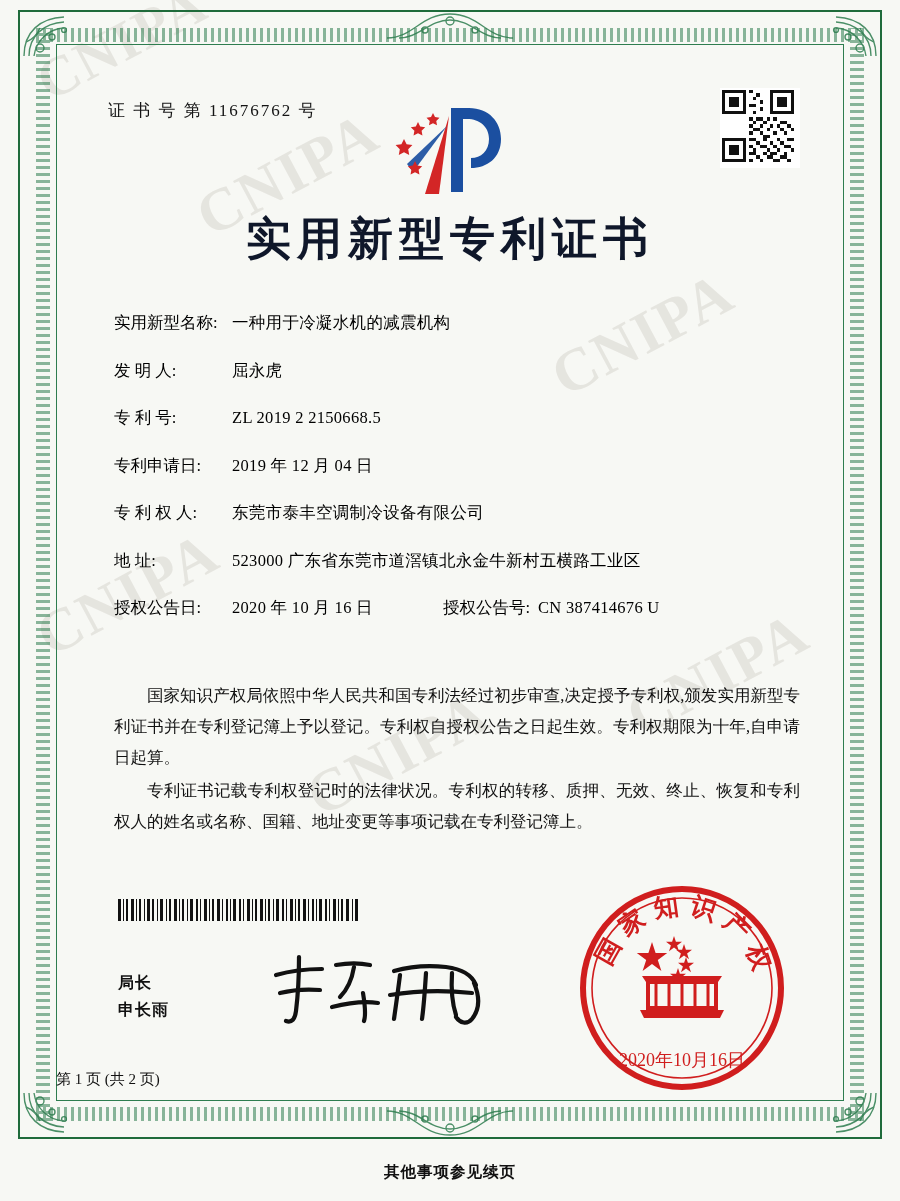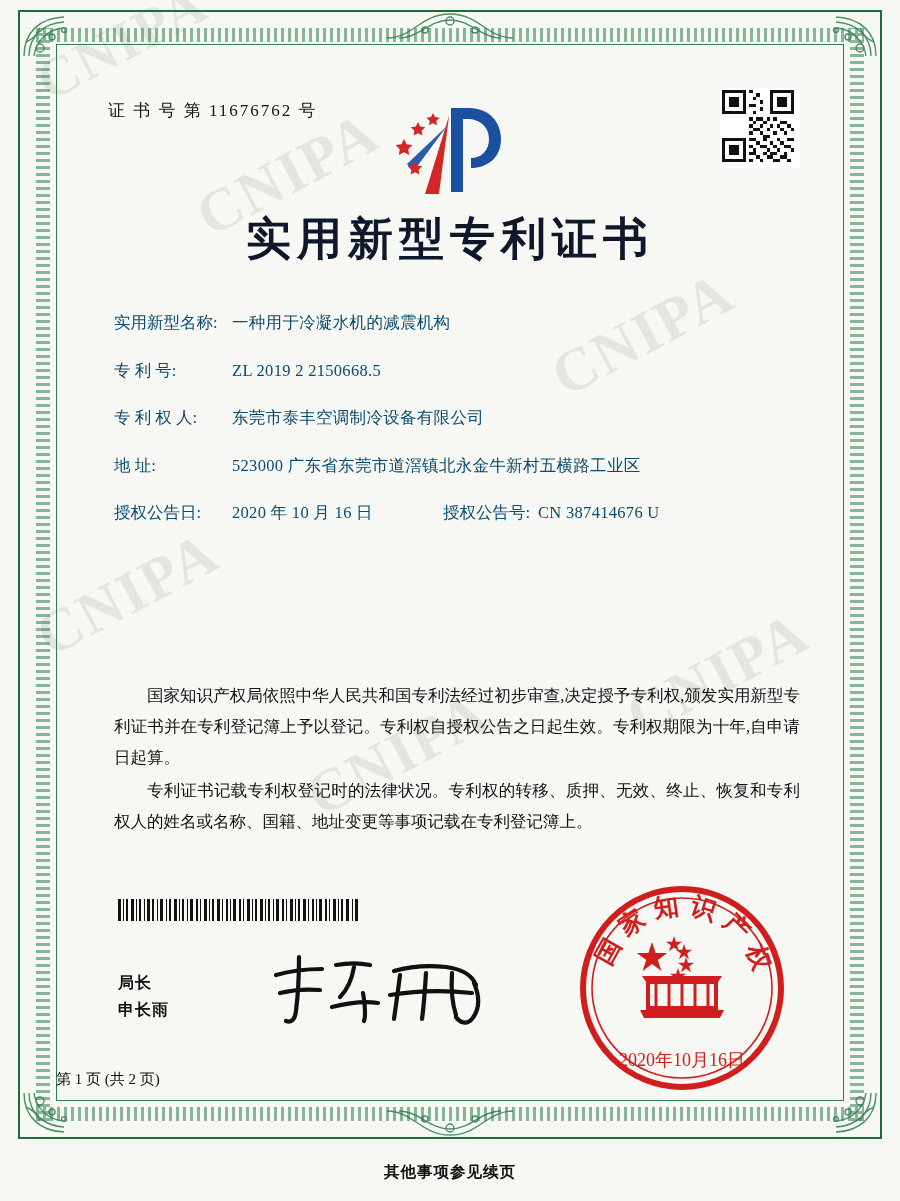--- a/index.html
+++ b/index.html
@@ -124,21 +124,21 @@
     font-weight: bold;
     letter-spacing: 6px;
     font-family: "Liberation Serif", "DejaVu Serif", serif;
     color: #0f172a;
   }
 
   .fields {
     position: absolute;
     left: 58px; right: 40px; top: 268px;
     font-size: 16.5px;
-    color: #0c4a6e;
+    color: #000000;
   }
   .frow {
     display: flex;
     align-items: baseline;
     margin-bottom: 25.5px;
     white-space: nowrap;
   }
   .flabel {
     width: 118px;
     flex: 0 0 118px;
@@ -381,22 +381,30 @@
     </svg>
 
     <div class="title">实用新型专利证书</div>
 
     <div class="fields">
       <div class="frow">
         <span class="flabel">实用新型名称:</span>
         <span class="fvalue">一种用于冷凝水机的减震机构</span>
       </div>
       <div class="frow">
+        <span class="flabel">发   明   人:</span>
+        <span class="fvalue">屈永虎</span>
+      </div>
+      <div class="frow">
         <span class="flabel">专   利   号:</span>
         <span class="fvalue">ZL 2019 2 2150668.5</span>
+      </div>
+      <div class="frow">
+        <span class="flabel">专利申请日:</span>
+        <span class="fvalue">2019 年 12 月 04 日</span>
       </div>
       <div class="frow">
         <span class="flabel">专 利 权 人:</span>
         <span class="fvalue">东莞市泰丰空调制冷设备有限公司</span>
       </div>
       <div class="frow">
         <span class="flabel">地        址:</span>
         <span class="fvalue">523000 广东省东莞市道滘镇北永金牛新村五横路工业区</span>
       </div>
       <div class="frow two">

